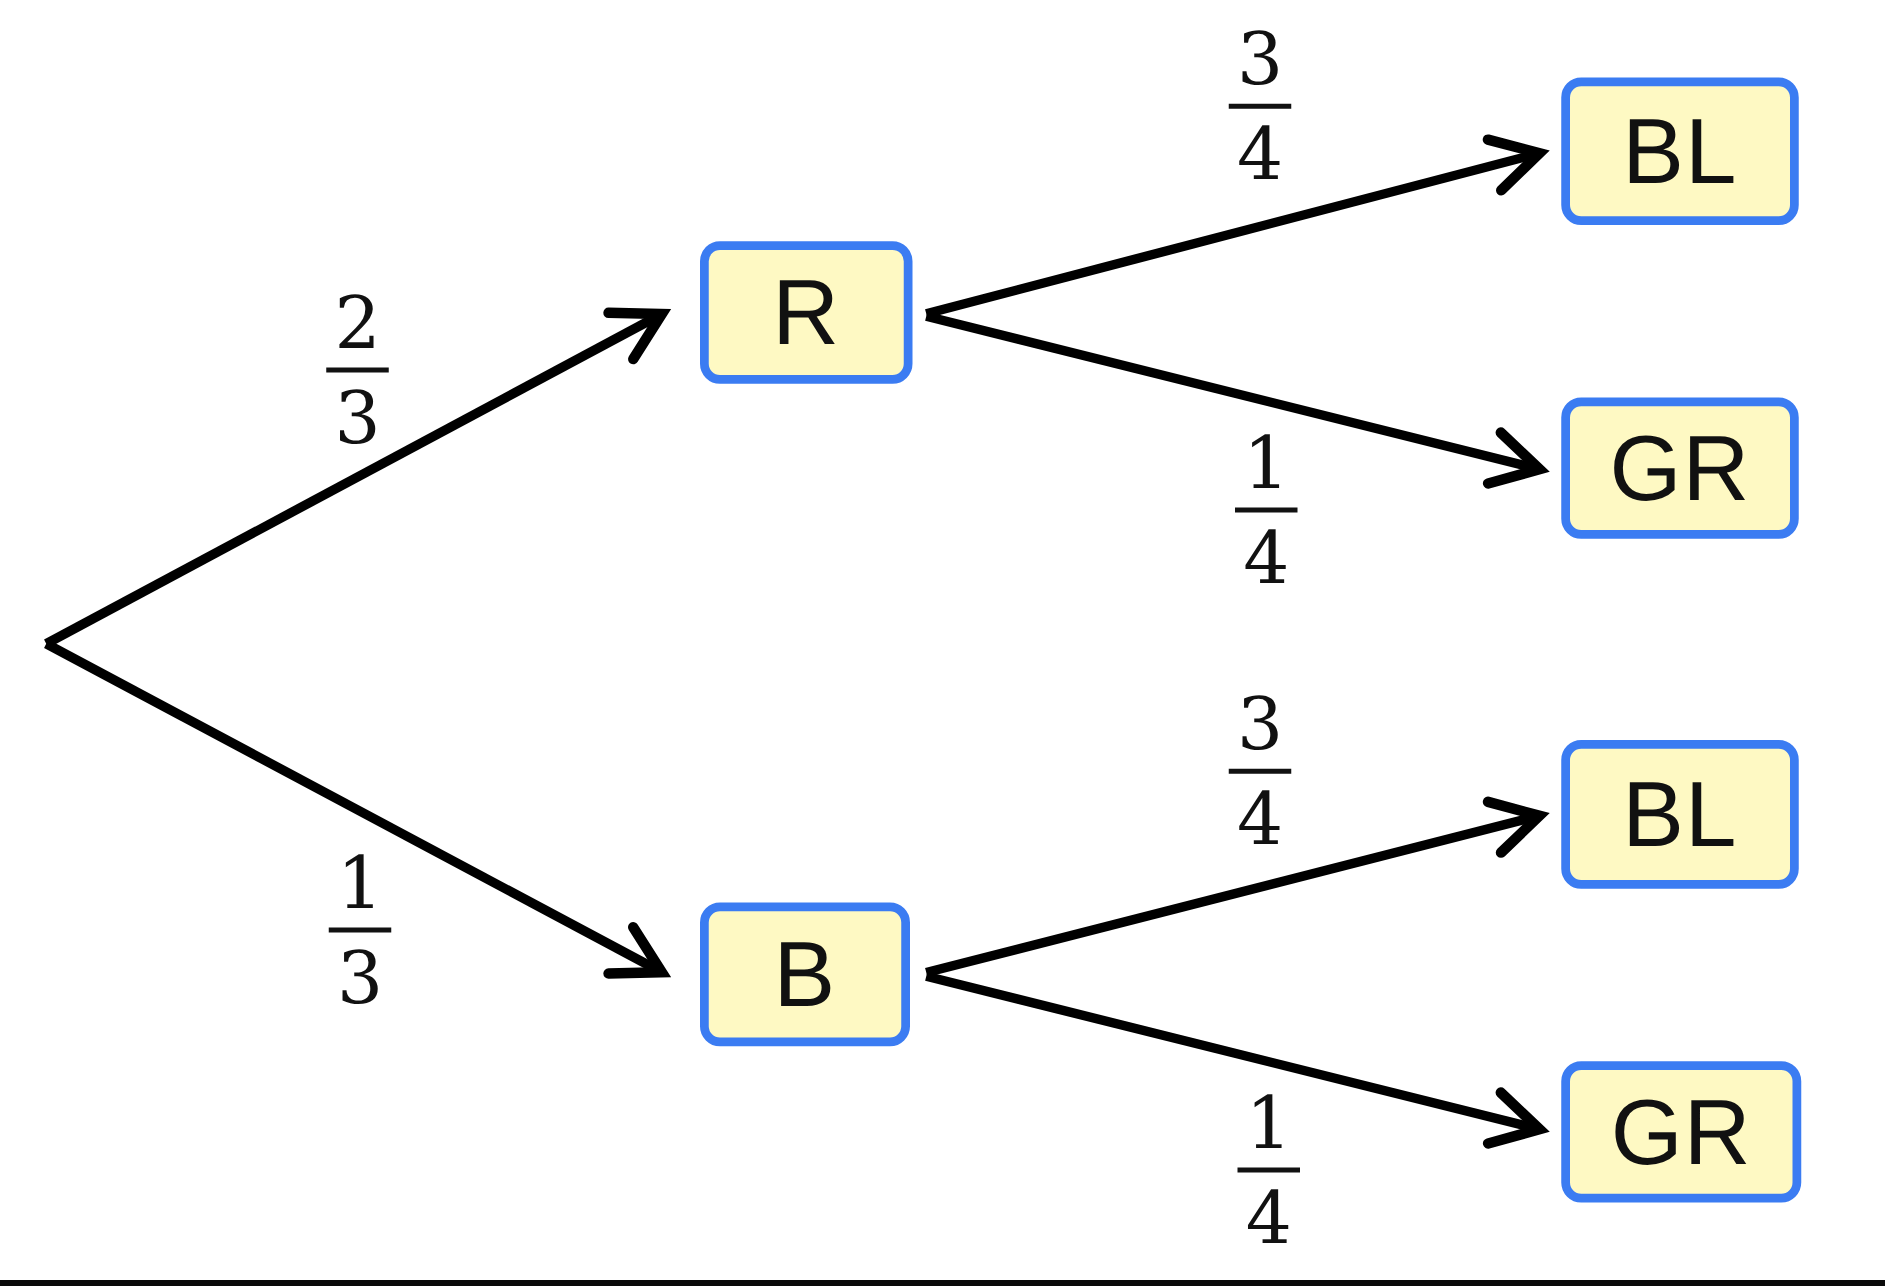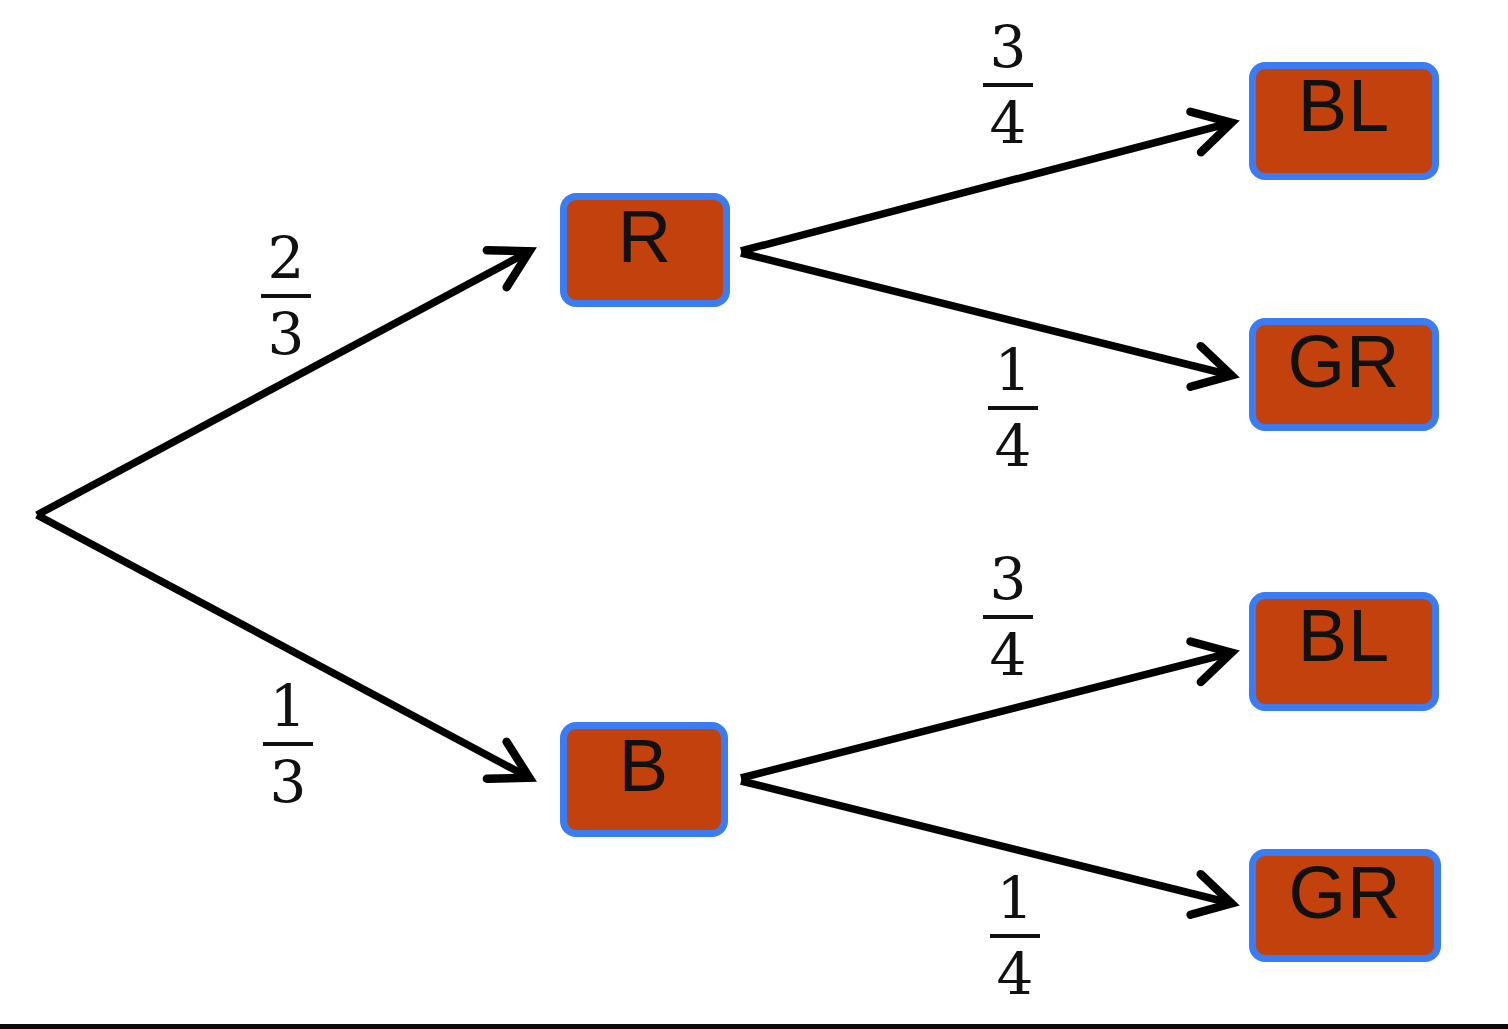--- a/index.html
+++ b/index.html
@@ -20,23 +20,23 @@
     left: 0;
     top: 0;
     width: 1508px;
     height: 1029px;
   }
   .node-box {
     position: absolute;
     box-sizing: border-box;
     border: 7px solid #3b7cf2;
     border-radius: 16px;
-    background: #c2410c;
+    background: #fef9c3;
     display: flex;
-    align-items: flex-start;
+    align-items: center;
     justify-content: center;
     color: #111111;
     font-size: 74px;
     line-height: 1;
     letter-spacing: 1px;
   }
   .fraction {
     position: absolute;
     transform: translate(-50%, -50%);
     display: flex;

